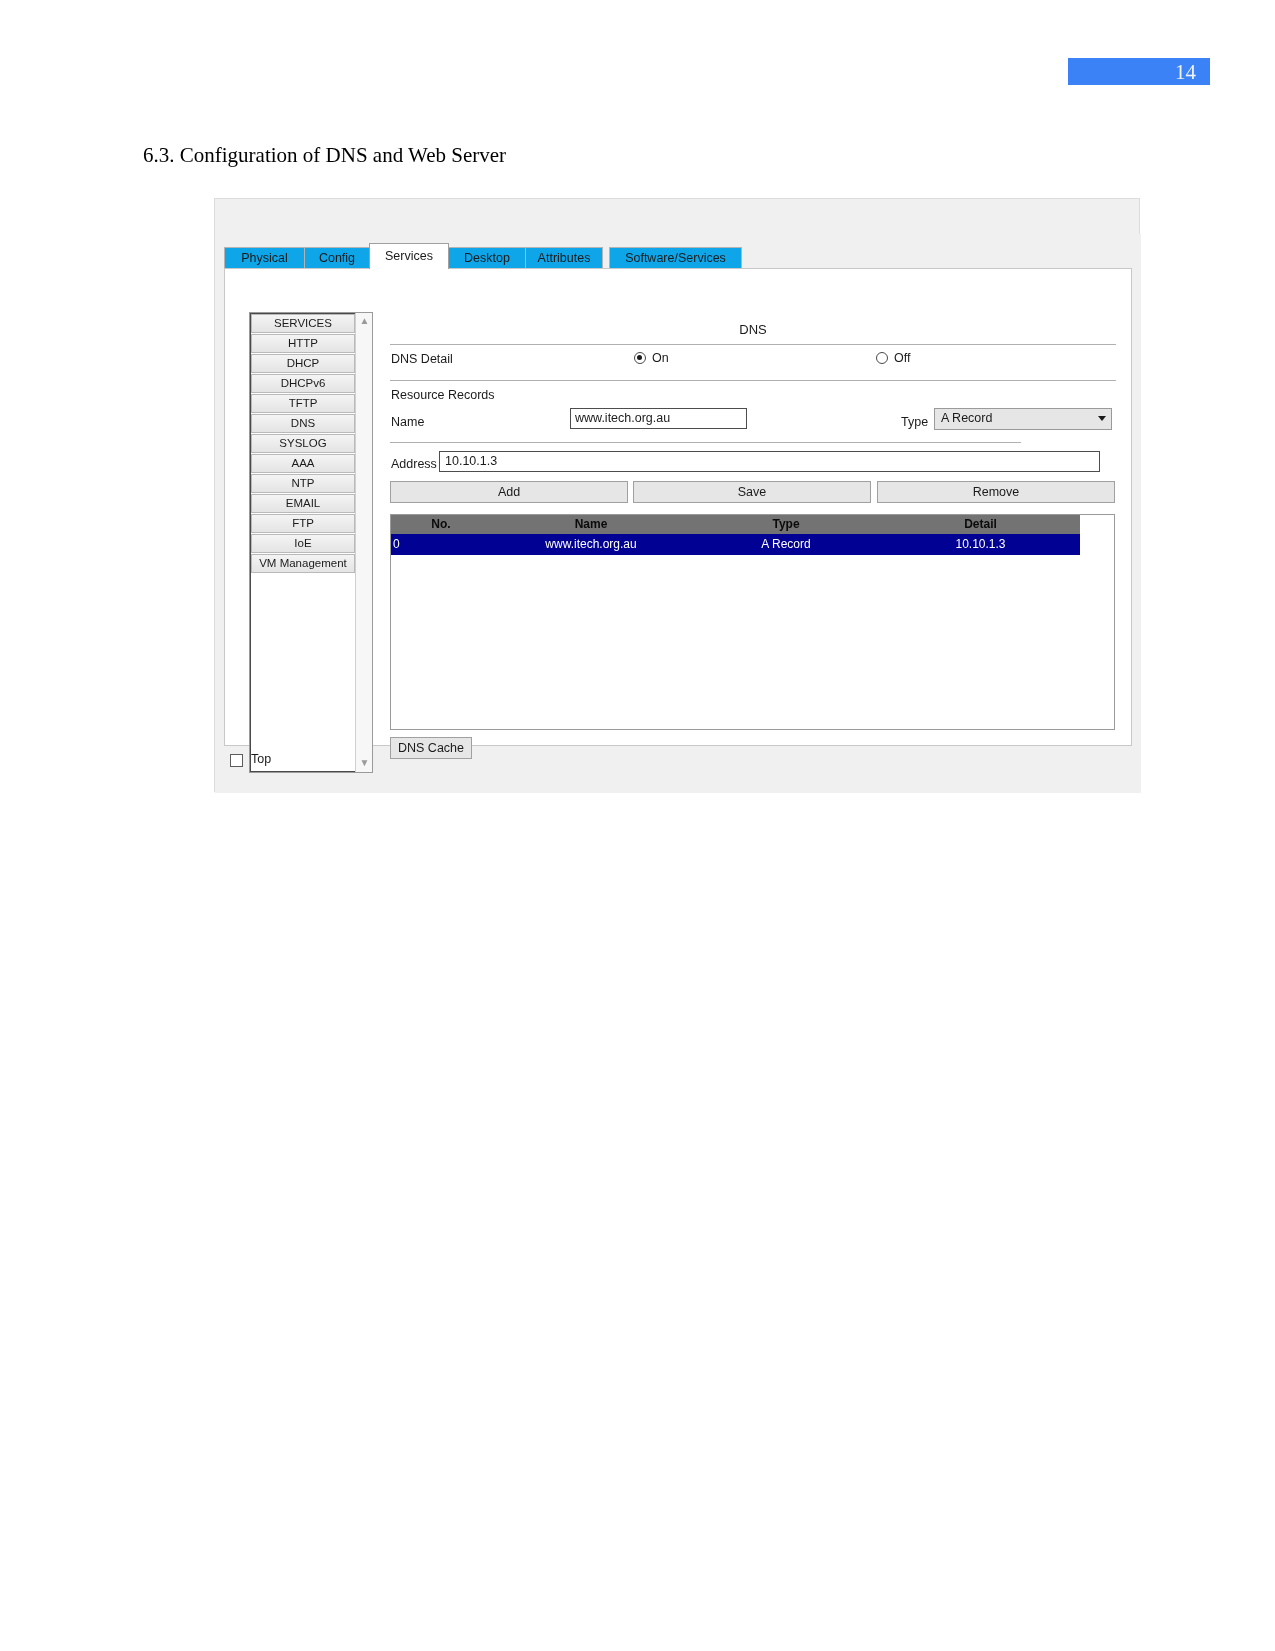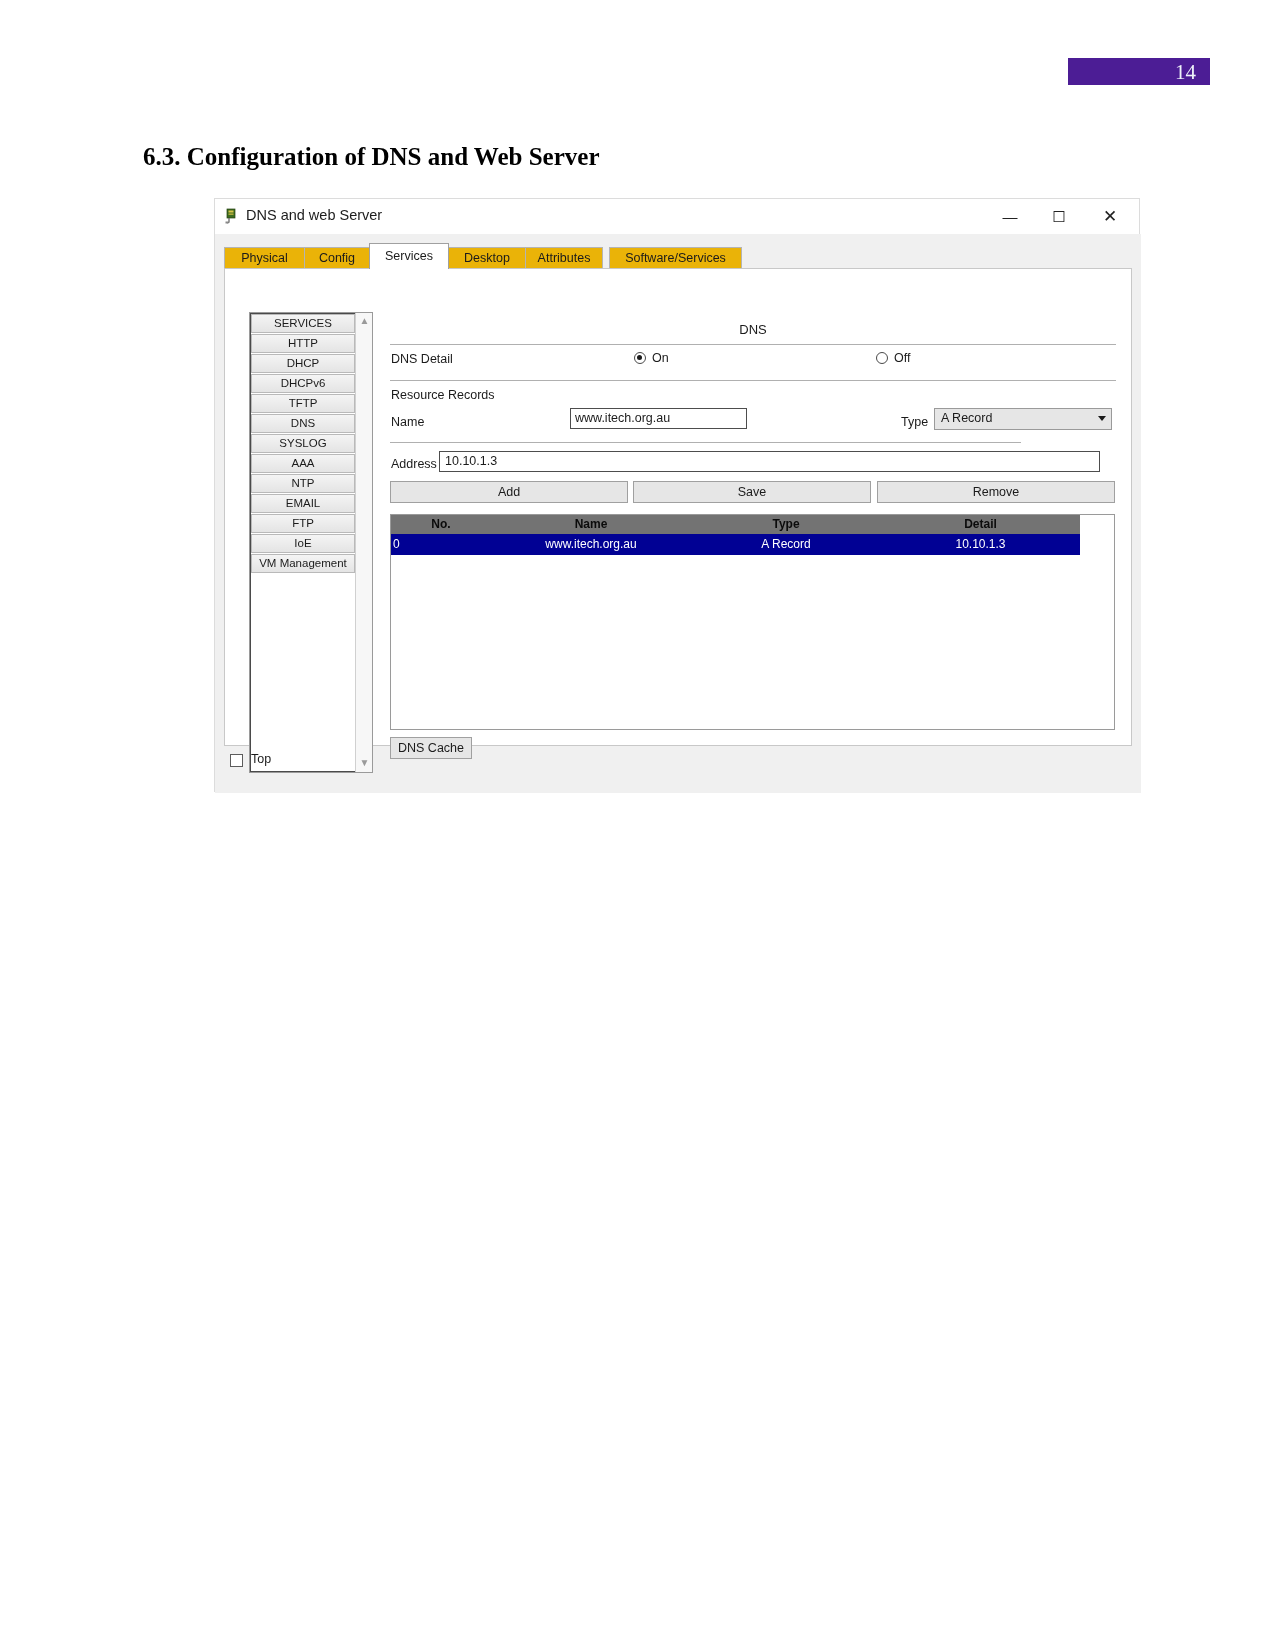--- a/index.html
+++ b/index.html
@@ -31,38 +31,38 @@
     color: #000;
     white-space: nowrap;
     letter-spacing: 0.2px;
   }
   #page-number-badge {
     position: absolute;
     left: 1068px;
     top: 58px;
     width: 142px;
     height: 27px;
-    background: #4c1d95;
+    background: #3b82f6;
   }
   #page-number-text {
     position: absolute;
     right: 14px;
     top: 2px;
     font-family: "Liberation Serif", serif;
     font-size: 21px;
     color: #eef3fa;
   }
 
   #section-heading {
     position: absolute;
     left: 143px;
     top: 143px;
     font-family: "Liberation Serif", serif;
-    font-size: 25px;
-    font-weight: bold;
+    font-size: 21px;
+    font-weight: normal;
     color: #000;
     white-space: nowrap;
   }
 
   
   #app-window {
     position: absolute;
     left: 214px;
     top: 198px;
     width: 926px;
@@ -122,21 +122,21 @@
     position: absolute;
     left: 9px;
     top: 9px;
     height: 25px;
     width: 908px;
   }
   .tab {
     position: absolute;
     top: 4px;
     height: 21px;
-    background: #eab308;
+    background: #0ea5e9;
     border: 1px solid #b4b4b4;
     border-bottom: none;
     font-size: 12.5px;
     color: #1b1b1b;
     line-height: 21px;
     text-align: center;
     box-sizing: border-box;
     white-space: nowrap;
   }
   .tab.active {
@@ -497,35 +497,20 @@
 <div id="doc-header">
   <div id="page-number-badge">
     <span id="page-number-text">14</span>
   </div>
 </div>
 
 <div id="section-heading">6.3. Configuration of DNS and Web Server</div>
 
 <div id="app-window">
 
-  <div id="titlebar">
-    <span id="title-icon">
-      <svg width="16" height="16" viewBox="0 0 16 16">
-        <rect x="3" y="1" width="8" height="9" fill="#3c6b1f" stroke="#24410f" stroke-width="0.7"></rect>
-        <rect x="4.5" y="2.5" width="5" height="2" fill="#d8c64a"></rect>
-        <rect x="4.5" y="5.5" width="5" height="1.3" fill="#c9b93f"></rect>
-        <path d="M5 10 L5 14 L3 15" stroke="#6b6b6b" stroke-width="1.3" fill="none"></path>
-        <rect x="1.5" y="13.5" width="3" height="2" fill="#8a8a8a"></rect>
-      </svg>
-    </span>
-    <span id="title-text">DNS and web Server</span>
-    <div class="win-btn" id="win-min">—</div>
-    <div class="win-btn" id="win-max">☐</div>
-    <div class="win-btn" id="win-close">✕</div>
-  </div>
 
   <div id="window-body">
 
     <div id="tabstrip">
       <div id="tab-underline"></div>
       <div class="tab" id="tab-0" style="left: 0px; width: 81px;">Physical</div>
       <div class="tab" id="tab-1" style="left: 80px; width: 66px;">Config</div>
       <div class="tab active" id="tab-2" style="left: 145px; width: 80px;">Services</div>
       <div class="tab" id="tab-3" style="left: 224px; width: 78px;">Desktop</div>
       <div class="tab" id="tab-4" style="left: 301px; width: 78px;">Attributes</div>

